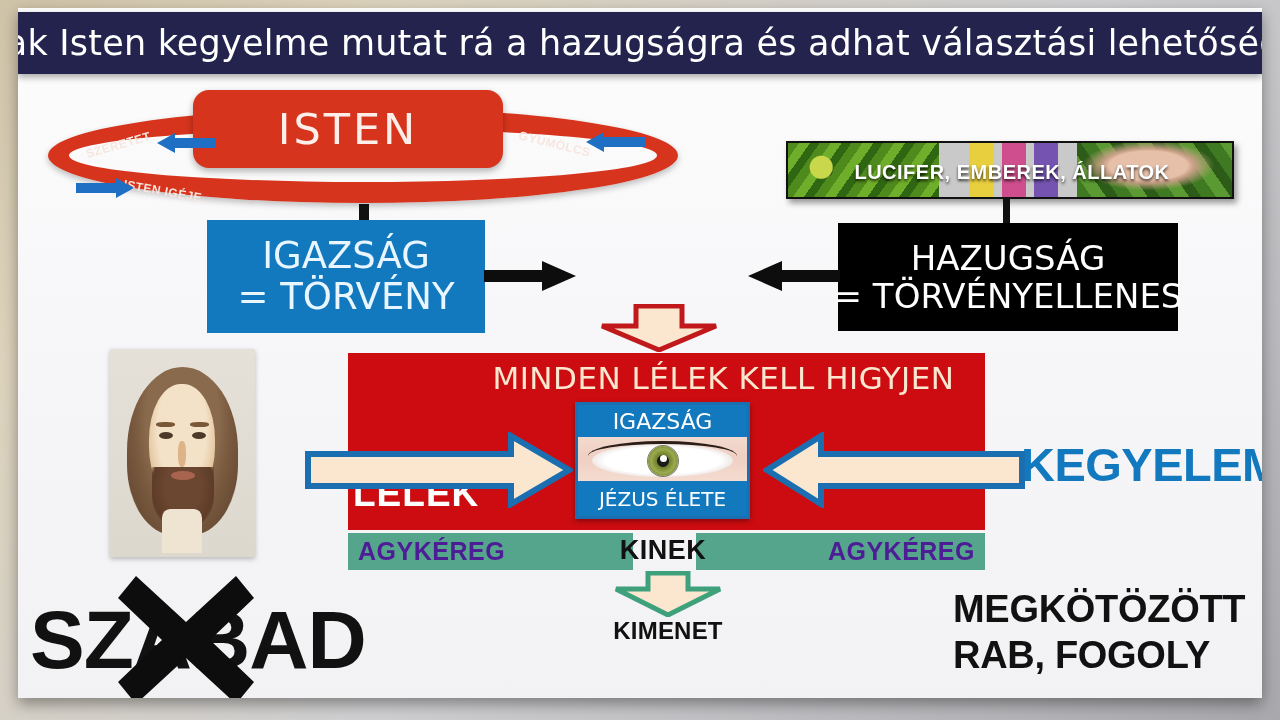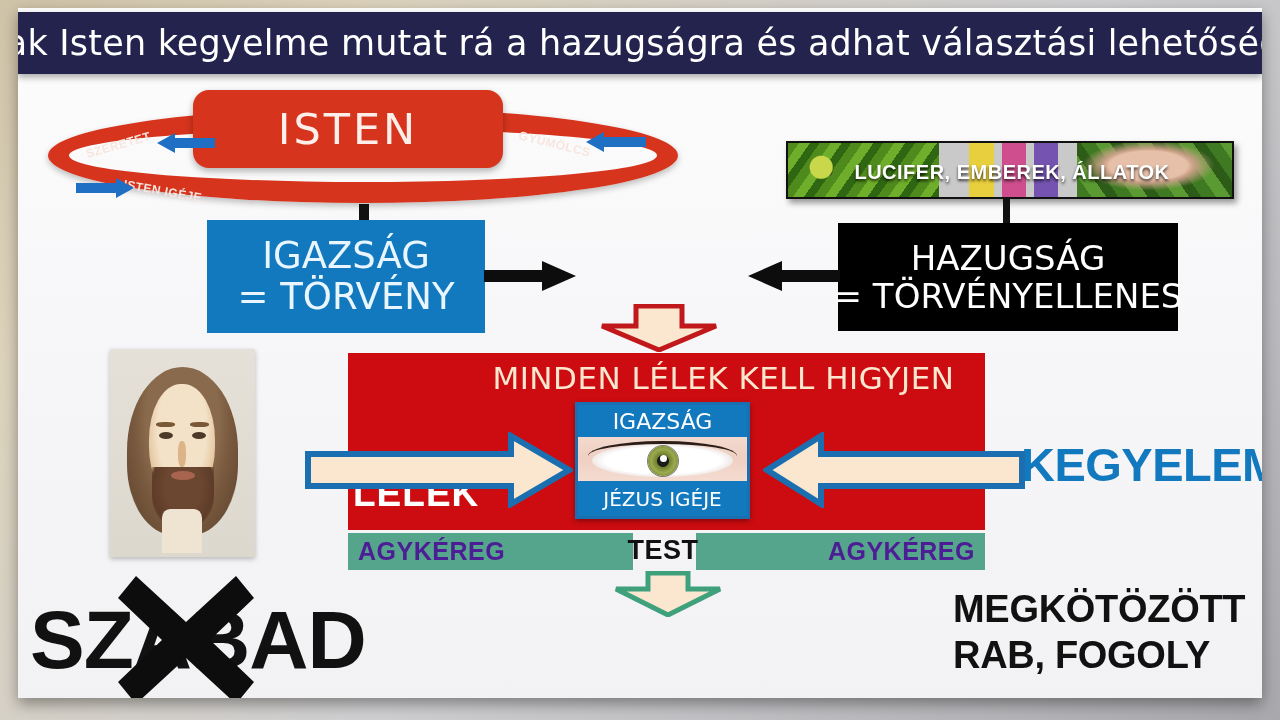--- a/index.html
+++ b/index.html
@@ -299,21 +299,21 @@
 
   <div id="eyepanel">
     <div id="eye-top">IGAZSÁG</div>
     <div id="eye-img">
       <div id="eye-white"></div>
       <div id="iris">
           <div id="glint"></div>
         </div>
       <div id="lash"></div>
     </div>
-    <div id="eye-bot">JÉZUS IGÉJE</div>
+    <div id="eye-bot">JÉZUS ÉLETE</div>
   </div>
 
   <div id="leftarrow">
     <svg width="268" height="76" viewBox="0 0 268 76">
       <path d="M3 22 L206 22 L206 4 L264 38 L206 72 L206 54 L3 54 Z" fill="#fbe7cf" stroke="#1b6fb0" stroke-width="6"></path>
     </svg>
   </div>
   <div id="rightarrow">
     <svg width="262" height="76" viewBox="0 0 262 76">
       <path d="M259 22 L58 22 L58 4 L4 38 L58 72 L58 54 L259 54 Z" fill="#fbe7cf" stroke="#1b6fb0" stroke-width="6"></path>
@@ -334,29 +334,30 @@
     <div id="j-mouth"></div>
     <div id="j-neck"></div>
   </div>
 
   <div class="teal" id="teal-l">
     <span>AGYKÉREG</span>
   </div>
   <div class="teal" id="teal-r">
     <span>AGYKÉREG</span>
   </div>
-  <div id="test">TEST</div>
+  <div id="test">KINEK</div>
 
   <div id="greenarrow">
     <svg width="112" height="46" viewBox="0 0 112 46">
       <path d="M36 2 L76 2 L76 18 L108 18 L56 44 L4 18 L36 18 Z" fill="#fbe7cf" stroke="#3fa07c" stroke-width="5"></path>
     </svg>
   </div>
 
   <div id="kimenet">
+    <div>KIMENET</div>
   </div>
 
   <div id="szabadwrap">
     <div id="szabad">SZABAD</div>
     <div id="xmark">
       <svg width="136" height="128" viewBox="0 0 136 128">
         <path d="M18 0 L68 46 L118 0 L136 22 L92 64 L136 106 L118 128 L68 82 L18 128 L0 106 L44 64 L0 22 Z" fill="#0d0d0d"></path>
       </svg>
     </div>
   </div>

